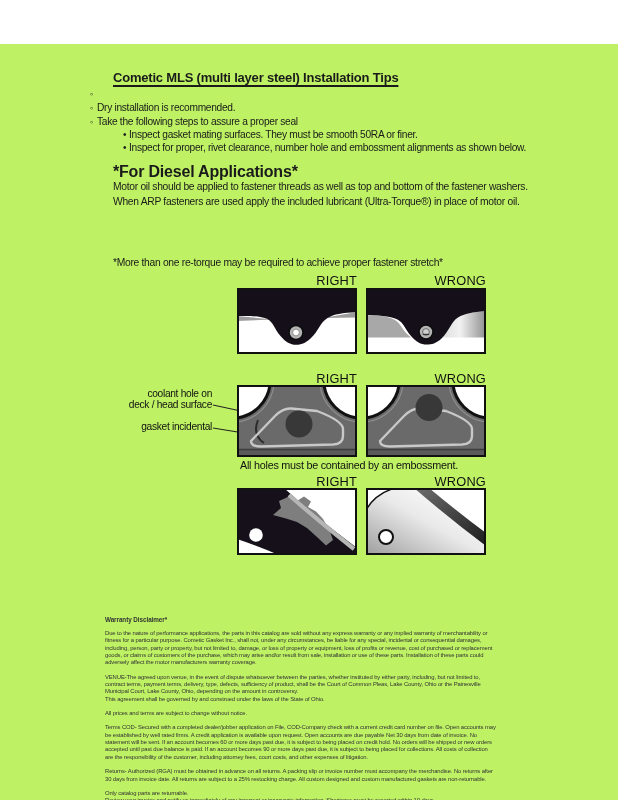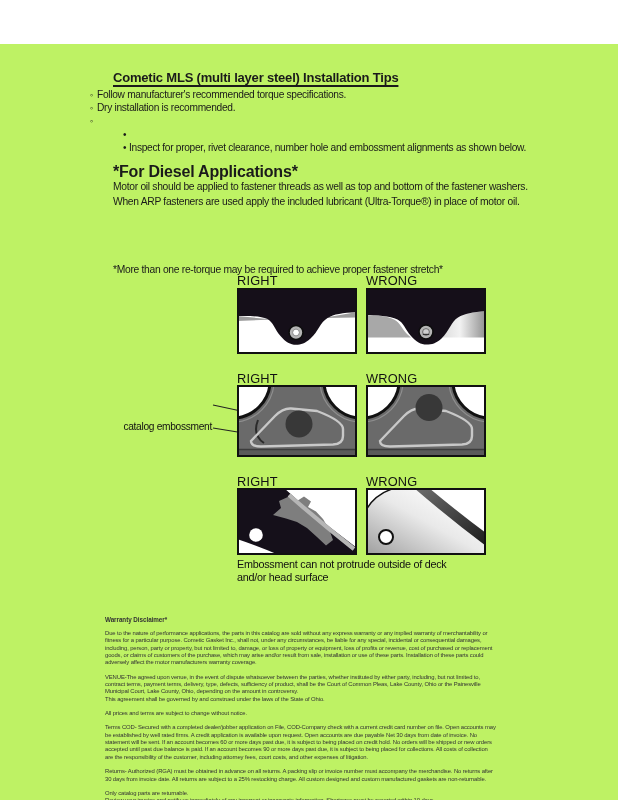--- a/index.html
+++ b/index.html
@@ -15,22 +15,22 @@
     white-space:nowrap;
   }
   .tips { left:90px; top:45px; font-size:10.2px; letter-spacing:-0.3px; }
   .tip-row { display:flex; align-items:baseline; height:13.3px; white-space:nowrap; }
   .tip-row.sub { padding-left:33px; }
   .tip-bullet { width:7px; font-size:9px; color:#1a1a1a; }
   .tip-row.sub .tip-bullet { font-size:10px; width:6px; }
   .diesel-heading { left:113px; top:119px; font-size:16px; font-weight:bold; letter-spacing:-0.2px; }
   .body-para { left:113px; width:470px; font-size:10.3px; line-height:15px;
     letter-spacing:-0.3px; white-space:pre-line; }
-  .p1 { top:135px; } .p2 { top:166px; } .note { top:218px; }
-  .rw-label { width:120px; text-align:left; font-size:12.8px; letter-spacing:0.2px; color:#111; }
+  .p1 { top:135px; } .p2 { top:166px; } .note { top:211px; }
+  .rw-label { width:120px; text-align:right; font-size:12.8px; letter-spacing:0.2px; color:#111; }
   .col-a { left:237px; } .col-b { left:366px; }
   .caption { font-size:10.8px; letter-spacing:-0.25px; color:#111; white-space:pre-line; line-height:12.5px; }
   .panel { display:block; }
   .fig2-sidelabel { width:112px; text-align:right; font-size:10.2px; letter-spacing:-0.3px;
     line-height:11px; color:#111; white-space:pre-line; }
   .disclaimer { left:105px; top:572px; width:430px; color:#333; }
   .disclaimer h3 { font-size:6.3px; font-weight:bold; margin-bottom:7px; letter-spacing:-0.05px; }
   .disclaimer p { font-size:5.9px; line-height:7.35px; letter-spacing:-0.12px;
     margin-bottom:7px; white-space:pre-line; }
   .doc-code { left:388px; top:755px; font-size:14.5px; color:#3b3b3b; letter-spacing:0.2px; }
@@ -38,31 +38,32 @@
 </head>
 <body>
 
 <div class="page">
 
   <h1 class="abs title">Cometic MLS (multi layer steel) Installation Tips</h1>
 
   <div class="abs tips">
     <div class="tip-row">
       <span class="tip-bullet">◦</span>
-      <span>Follow manufacturer's recommended torque specifications.</span>
     </div>
     <div class="tip-row">
       <span class="tip-bullet">◦</span>
       <span>Dry installation is recommended.</span>
     </div>
     <div class="tip-row">
       <span class="tip-bullet">◦</span>
+      <span>Take the following steps to assure a proper seal</span>
     </div>
     <div class="tip-row sub">
       <span class="tip-bullet">•</span>
+      <span>Inspect gasket mating surfaces.  They must be smooth 50RA or finer.</span>
     </div>
     <div class="tip-row sub">
       <span class="tip-bullet">•</span>
       <span>Inspect for proper, rivet clearance, number hole and embossment alignments as shown below.</span>
     </div>
   </div>
 
   <h2 class="abs diesel-heading">*For Diesel Applications*</h2>
   <p class="abs body-para p1">Motor oil should be applied to fastener threads as well as top and bottom of the fastener washers.
 When ARP fasteners are used apply the included lubricant (Ultra-Torque®) in place of motor oil.</p>
@@ -96,21 +97,23 @@
     <circle cx="60" cy="44" r="7" fill="#b5b5b5" stroke="#0d0d0d" stroke-width="1.6"></circle>
     <circle cx="60" cy="44" r="3.4" fill="#cfcfcf" stroke="#555555" stroke-width="0.8"></circle>
     <line x1="56.8" y1="46.4" x2="63.2" y2="46.4" stroke="#333333" stroke-width="1.2"></line>
     <rect x="1" y="1" width="118" height="64" fill="none" stroke="#111111" stroke-width="2"></rect>
   </svg>
 
 
   <div class="abs rw-label col-a" style="top:327px;">RIGHT</div>
   <div class="abs rw-label col-b" style="top:327px;">WRONG</div>
 
-  <div class="abs fig2-sidelabel" style="left:100px; top:377px;">catalog embossment</div>
+  <div class="abs fig2-sidelabel" style="left:100px; top:344px;">coolant hole on
+deck / head surface</div>
+  <div class="abs fig2-sidelabel" style="left:100px; top:377px;">gasket incidental</div>
 
   <svg class="abs" style="left:212px; top:355px;" width="100" height="42" viewBox="0 0 100 42">
     <line x1="1" y1="6" x2="85" y2="24" stroke="#222222" stroke-width="1.1"></line>
     <line x1="1" y1="29" x2="50" y2="37" stroke="#222222" stroke-width="1.1"></line>
   </svg>
 
   <svg class="abs panel col-a" style="top:341px;" width="120" height="72" viewBox="0 0 120 72">
     <rect width="120" height="72" fill="#6a6a6a"></rect>
     <rect y="64.5" width="120" height="7.5" fill="#5a5a5a"></rect>
     <line x1="0" y1="64.5" x2="120" y2="64.5" stroke="#3c3c3c" stroke-width="1.4"></line>
@@ -134,20 +137,21 @@
     <path d="M33,0 A38.6,38.6 0 0 1 0,33" fill="none" stroke="#111111" stroke-width="3"></path>
     <path d="M37,0 A42.6,42.6 0 0 1 0,37" fill="none" stroke="#8f8f8f" stroke-width="1.2"></path>
     <path d="M120,0 H87 A38.6,38.6 0 0 0 120,33 Z" fill="#ffffff"></path>
     <path d="M87,0 A38.6,38.6 0 0 0 120,33" fill="none" stroke="#111111" stroke-width="3"></path>
     <path d="M83,0 A42.6,42.6 0 0 0 120,37" fill="none" stroke="#8f8f8f" stroke-width="1.2"></path>
     <path d="M14,56 L38,31 Q46,23 54,23.5 L80,26 Q106,36 106,44 L106,51 Q106,59 96,59.5 L24,61.5 Q14,61.5 14,56 Z" fill="none" stroke="#c8c8c8" stroke-width="2.4"></path>
     <circle cx="63" cy="22.5" r="13.5" fill="#383838"></circle>
     <rect x="1" y="1" width="118" height="70" fill="none" stroke="#111111" stroke-width="2"></rect>
   </svg>
 
+  <div class="abs caption" style="left:240px; top:415px;">All holes must be contained by an embossment.</div>
 
   <div class="abs rw-label col-a" style="top:430px;">RIGHT</div>
   <div class="abs rw-label col-b" style="top:430px;">WRONG</div>
 
   <svg class="abs panel col-a" style="top:444px;" width="120" height="67" viewBox="0 0 120 67">
     <rect width="120" height="67" fill="#ffffff"></rect>
     <path d="M0,0 H47 Q82,32 120,60 L120,67 H42 Q18,57 0,51 Z" fill="#15101a"></path>
     <path d="M36,27 L44,20 L42,13 L52,8.5 L60,13 L67,8.5 L74,13.5 L71,19 L79,23.5 L86,31 L92,41 L96,52 L89,57.5 L80,49 L70,40 L60,34 L49,30.5 Z" fill="#7e7e7e"></path>
     <path d="M52,7 Q84,35 117,61" fill="none" stroke="#b6b6b6" stroke-width="4.2"></path>
     <circle cx="19" cy="47" r="6.8" fill="#ffffff"></circle>
@@ -168,22 +172,20 @@
       </linearGradient>
     </defs>
     <rect width="120" height="67" fill="#ffffff"></rect>
     <path d="M0,22 Q8,7 28,0 L48,0 Q84,31 120,58 L120,67 H0 Z" fill="url(#g3b)"></path>
     <path d="M0,22 Q8,7 28,0" fill="none" stroke="#111111" stroke-width="1.4"></path>
     <path d="M48,0 L63,0 Q93,25 120,45 L120,58 Q84,31 48,0 Z" fill="url(#g3s)"></path>
     <circle cx="20" cy="49" r="7" fill="#ffffff" stroke="#111111" stroke-width="2"></circle>
     <rect x="1" y="1" width="118" height="65" fill="none" stroke="#111111" stroke-width="2"></rect>
   </svg>
 
-  <div class="abs caption col-a" style="top:514px;">Embossment can not protrude outside of deck
-and/or head surface</div>
 
   <div class="abs disclaimer">
     <h3>Warranty Disclaimer*</h3>
     <p>Due to the nature of performance applications, the parts in this catalog are sold without any express warranty or any implied warranty of merchantability or
 fitness for a particular purpose.  Cometic Gasket Inc., shall not, under any circumstances, be liable for any special, incidental or consequential damages,
 including, person, party or property, but not limited to, damage, or loss of property or equipment, loss of profits or revenue, cost of purchased or replacement
 goods, or claims of customers of the purchase, which may arise and/or result from sale, installation or use of these parts.  Installation of these parts could
 adversely affect the motor manufacturers warranty coverage.</p>
     <p>VENUE-The agreed upon venue, in the event of dispute whatsoever between the parties, whether instituted by either party, including, but not limited to,
 contract terms, payment terms, delivery, type, defects, sufficiency of product, shall be the Court of Common Pleas, Lake County, Ohio or the Painesville

